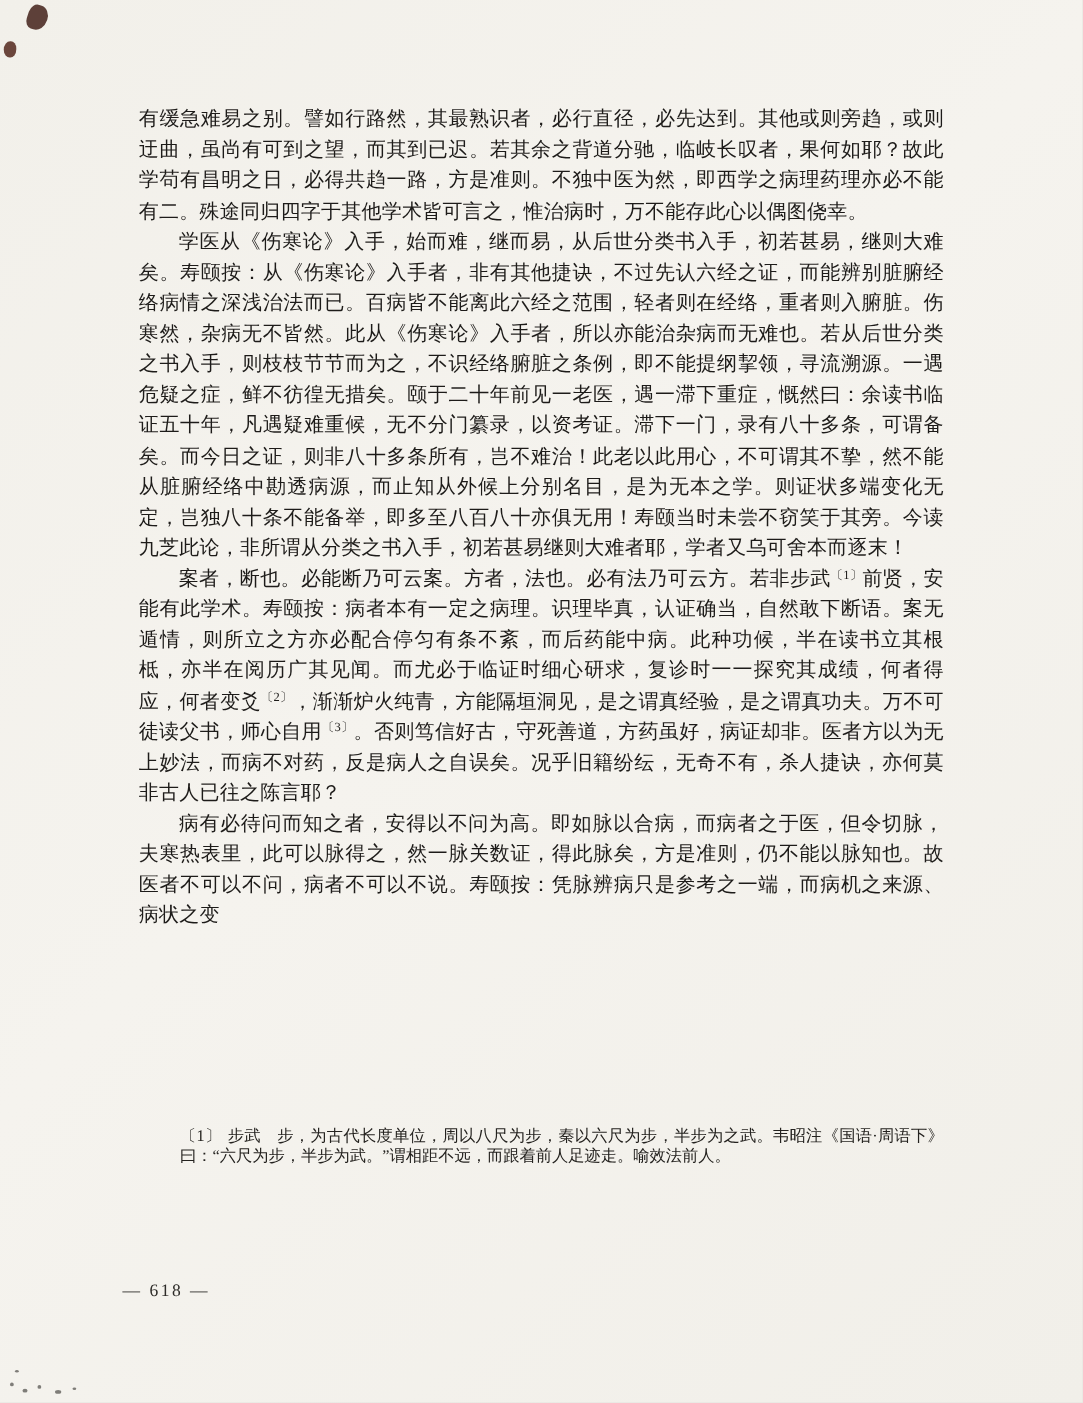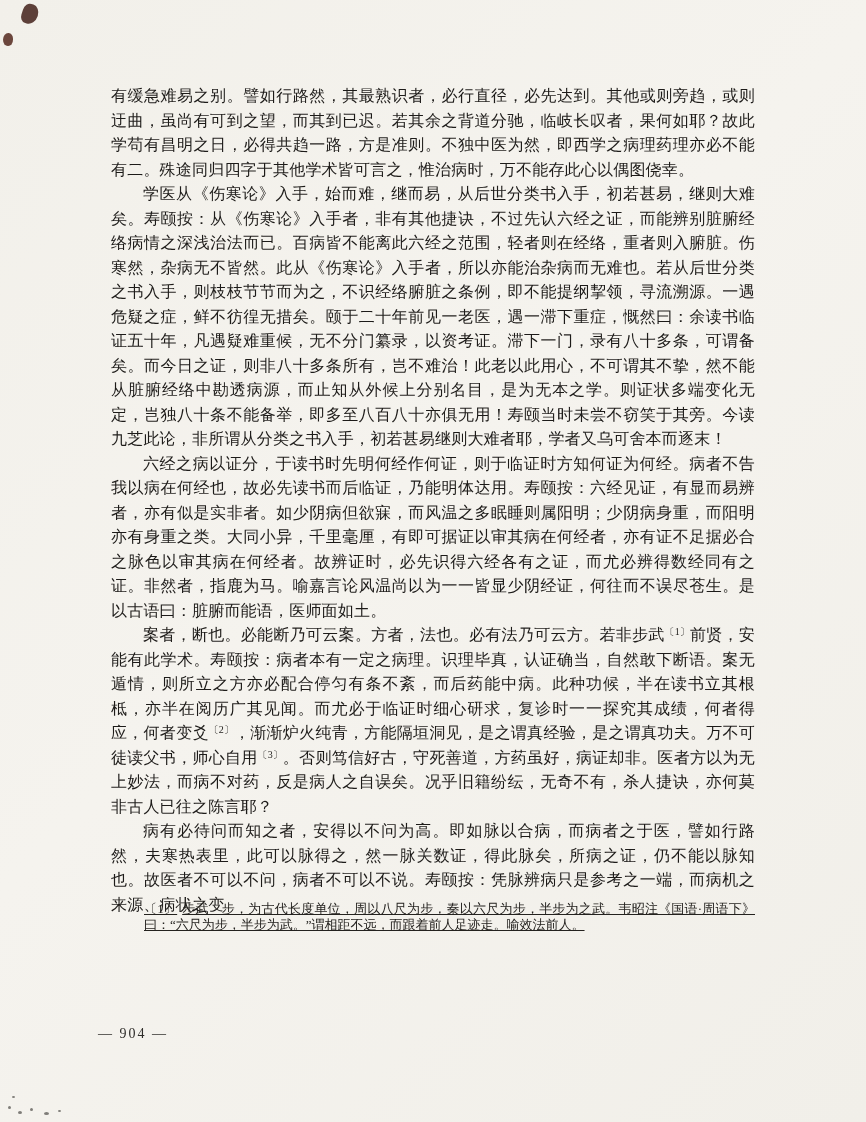--- a/index.html
+++ b/index.html
@@ -34,21 +34,20 @@
   }
   .footnotes {
     position: absolute;
     left: 144px;
     top: 901px;
     width: 611px;
     font-size: 13px;
     line-height: 15.6px;
     text-align: justify;
     color: #24221f;
-    text-decoration: underline;
   }
   .footnote { margin: 0 0 1px 0; }
   .fn-label { margin-right: 5px; }
   .page-number {
     position: absolute;
     left: 98px;
     top: 1026px;
     font-size: 14px;
     letter-spacing: 2px;
     color: #2e2c29;
@@ -86,30 +85,29 @@
 <body>
 
 <div class="page">
 
   <div class="smudge smudge-a"></div>
   <div class="smudge smudge-b"></div>
 
   <main class="text-block">
     <p class="para first">有缓急难易之别。譬如行路然，其最熟识者，必行直径，必先达到。其他或则旁趋，或则迂曲，虽尚有可到之望，而其到已迟。若其余之背道分驰，临岐长叹者，果何如耶？故此学苟有昌明之日，必得共趋一路，方是准则。不独中医为然，即西学之病理药理亦必不能有二。殊途同归四字于其他学术皆可言之，惟治病时，万不能存此心以偶图侥幸。</p>
     <p class="para">学医从《伤寒论》入手，始而难，继而易，从后世分类书入手，初若甚易，继则大难矣。寿颐按：从《伤寒论》入手者，非有其他捷诀，不过先认六经之证，而能辨别脏腑经络病情之深浅治法而已。百病皆不能离此六经之范围，轻者则在经络，重者则入腑脏。伤寒然，杂病无不皆然。此从《伤寒论》入手者，所以亦能治杂病而无难也。若从后世分类之书入手，则枝枝节节而为之，不识经络腑脏之条例，即不能提纲挈领，寻流溯源。一遇危疑之症，鲜不彷徨无措矣。颐于二十年前见一老医，遇一滞下重症，慨然曰：余读书临证五十年，凡遇疑难重候，无不分门纂录，以资考证。滞下一门，录有八十多条，可谓备矣。而今日之证，则非八十多条所有，岂不难治！此老以此用心，不可谓其不挚，然不能从脏腑经络中勘透病源，而止知从外候上分别名目，是为无本之学。则证状多端变化无定，岂独八十条不能备举，即多至八百八十亦俱无用！寿颐当时未尝不窃笑于其旁。今读九芝此论，非所谓从分类之书入手，初若甚易继则大难者耶，学者又乌可舍本而逐末！</p>
-    <p class="para">六经之病以证分，于读书时先明何经作何证，则于临证时方知何证为何经。病者不告我以病在何经也，故必先读书而后临证，乃能明体达用。寿颐按：六经见证，有显而易辨者，亦有似是实非者。如少阴病但欲寐，而风温之多眠睡则属阳明；少阴病身重，而阳明亦有身重之类。大同小异，千里毫厘，有即可据证以审其病在何经者，亦有证不足据必合之脉色以审其病在何经者。故辨证时，必先识得六经各有之证，而尤必辨得数经同有之证。非然者，指鹿为马。喻嘉言论风温尚以为一一皆显少阴经证，何往而不误尽苍生。是以古语曰：脏腑而能语，医师面如土。</p>
     <p class="para"><span>案者，断也。必能断乃可云案。方者，法也。必有法乃可云方。若非步武</span><sup class="fnref">〔1〕</sup><span>前贤，安能有此学术。寿颐按：病者本有一定之病理。识理毕真，认证确当，自然敢下断语。案无遁情，则所立之方亦必配合停匀有条不紊，而后药能中病。此种功候，半在读书立其根柢，亦半在阅历广其见闻。而尤必于临证时细心研求，复诊时一一探究其成绩，何者得应，何者变爻</span><sup class="fnref">〔2〕</sup><span>，渐渐炉火纯青，方能隔垣洞见，是之谓真经验，是之谓真功夫。万不可徒读父书，师心自用</span><sup class="fnref">〔3〕</sup><span>。否则笃信好古，守死善道，方药虽好，病证却非。医者方以为无上妙法，而病不对药，反是病人之自误矣。况乎旧籍纷纭，无奇不有，杀人捷诀，亦何莫非古人已往之陈言耶？</span></p>
-    <p class="para">病有必待问而知之者，安得以不问为高。即如脉以合病，而病者之于医，譬如行路然，夫寒热表里，此可以脉得之，然一脉关数证，得此脉矣，所病之证，仍不能以脉知也。故医者不可以不问，病者不可以不说。寿颐按：凭脉辨病只是参考之一端，而病机之来源、病状之变</p>
+    <p class="para">病有必待问而知之者，安得以不问为高。即如脉以合病，而病者之于医，但令切脉，夫寒热表里，此可以脉得之，然一脉关数证，得此脉矣，方是准则，仍不能以脉知也。故医者不可以不问，病者不可以不说。寿颐按：凭脉辨病只是参考之一端，而病机之来源、病状之变</p>
   </main>
 
   <section class="footnotes">
     <p class="footnote"><span class="fn-label">〔1〕</span><span>步武　步，为古代长度单位，周以八尺为步，秦以六尺为步，半步为之武。韦昭注《国语·周语下》曰：“六尺为步，半步为武。”谓相距不远，而跟着前人足迹走。喻效法前人。</span></p>
   </section>
 
-  <div class="page-number">— 904 —</div>
+  <div class="page-number">— 618 —</div>
 
   <div class="dot d1"></div>
   <div class="dot d2"></div>
   <div class="dot d3"></div>
   <div class="dot d4"></div>
   <div class="dot d5"></div>
   <div class="dot d6"></div>
 
 </div>
 

